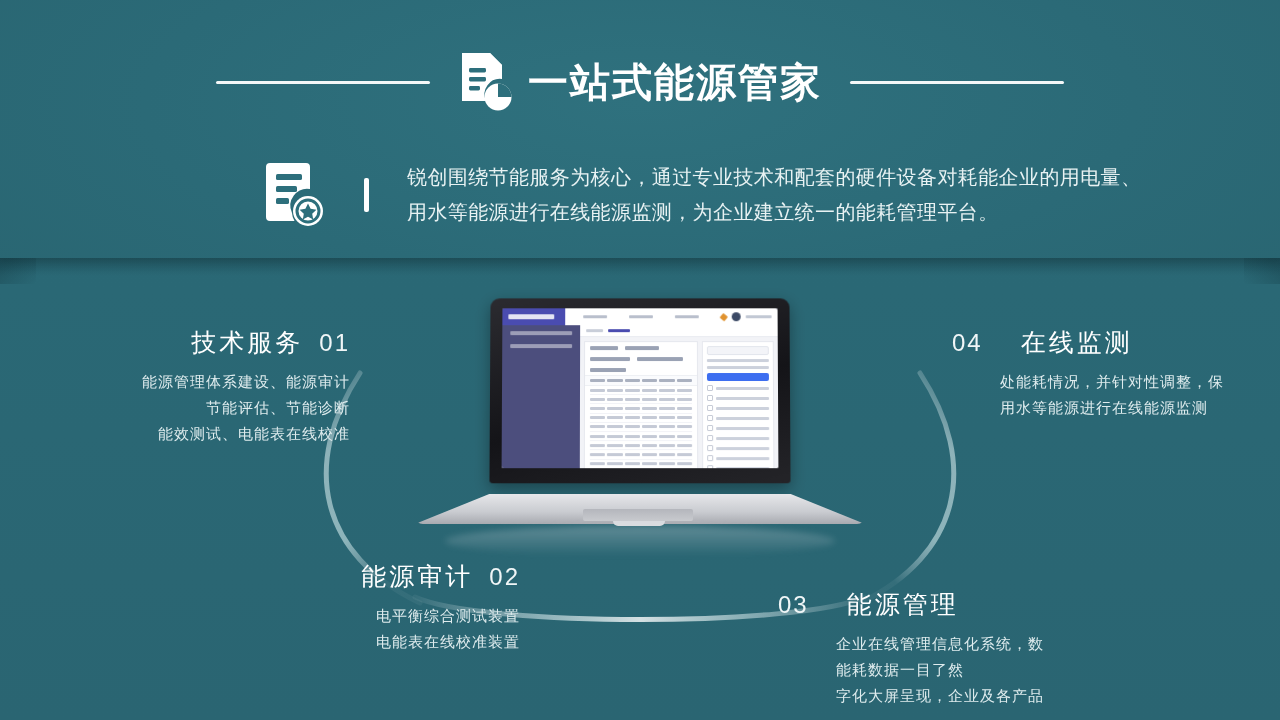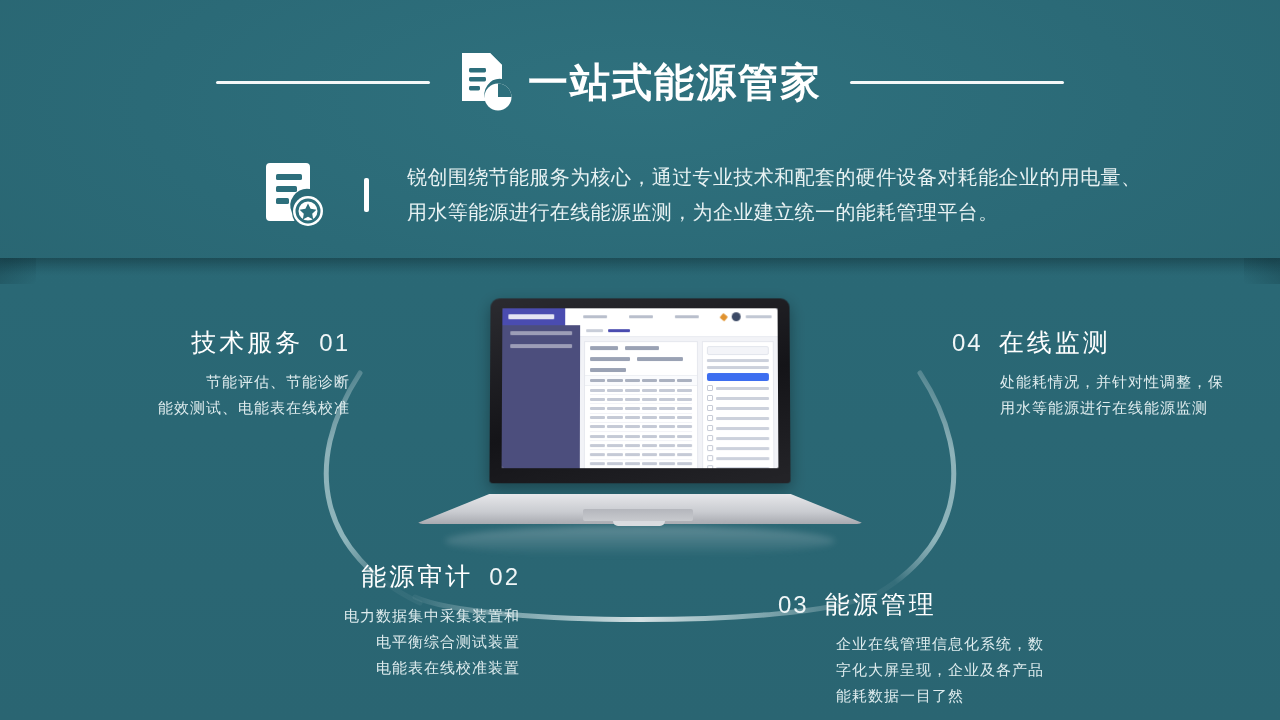--- a/index.html
+++ b/index.html
@@ -234,20 +234,21 @@
   .feature .head {
     display: flex;
     align-items: baseline;
     gap: 16px;
     color: #ffffff;
     white-space: nowrap;
   }
   .feature .head .name {
     font-size: 25px;
     letter-spacing: 3px;
+    margin-left: 22px;
   }
   .feature .head .num {
     font-size: 24px;
     letter-spacing: 2px;
     font-weight: 300;
     color: #f0f6f7;
   }
   .feature .lines {
     margin-top: 10px;
     color: #dfecee;
@@ -538,46 +539,46 @@
     <div class="notch"></div>
     <div class="reflection"></div>
   </div>
 
   <div class="feature f-right-align" id="feature-1">
     <div class="head">
       <span class="name">技术服务</span>
       <span class="num">01</span>
     </div>
     <div class="lines">
+      <div>能源管理体系建设、能源审计</div>
       <div>节能评估、节能诊断</div>
       <div>能效测试、电能表在线校准</div>
     </div>
   </div>
 
   <div class="feature f-right-align" id="feature-2">
     <div class="head">
       <span class="name">能源审计</span>
       <span class="num">02</span>
     </div>
     <div class="lines">
-      <div>电力数据集中采集装置和</div>
       <div>电平衡综合测试装置</div>
       <div>电能表在线校准装置</div>
     </div>
   </div>
 
   <div class="feature f-left-align" id="feature-3">
     <div class="head">
       <span class="num">03</span>
       <span class="name">能源管理</span>
     </div>
     <div class="lines" style="margin-left:58px">
       <div>企业在线管理信息化系统，数</div>
+      <div>能耗数据一目了然</div>
       <div>字化大屏呈现，企业及各产品</div>
-      <div>能耗数据一目了然</div>
     </div>
   </div>
 
   <div class="feature f-left-align" id="feature-4">
     <div class="head">
       <span class="num">04</span>
       <span class="name">在线监测</span>
     </div>
     <div class="lines" style="margin-left:48px">
       <div>处能耗情况，并针对性调整，保</div>

